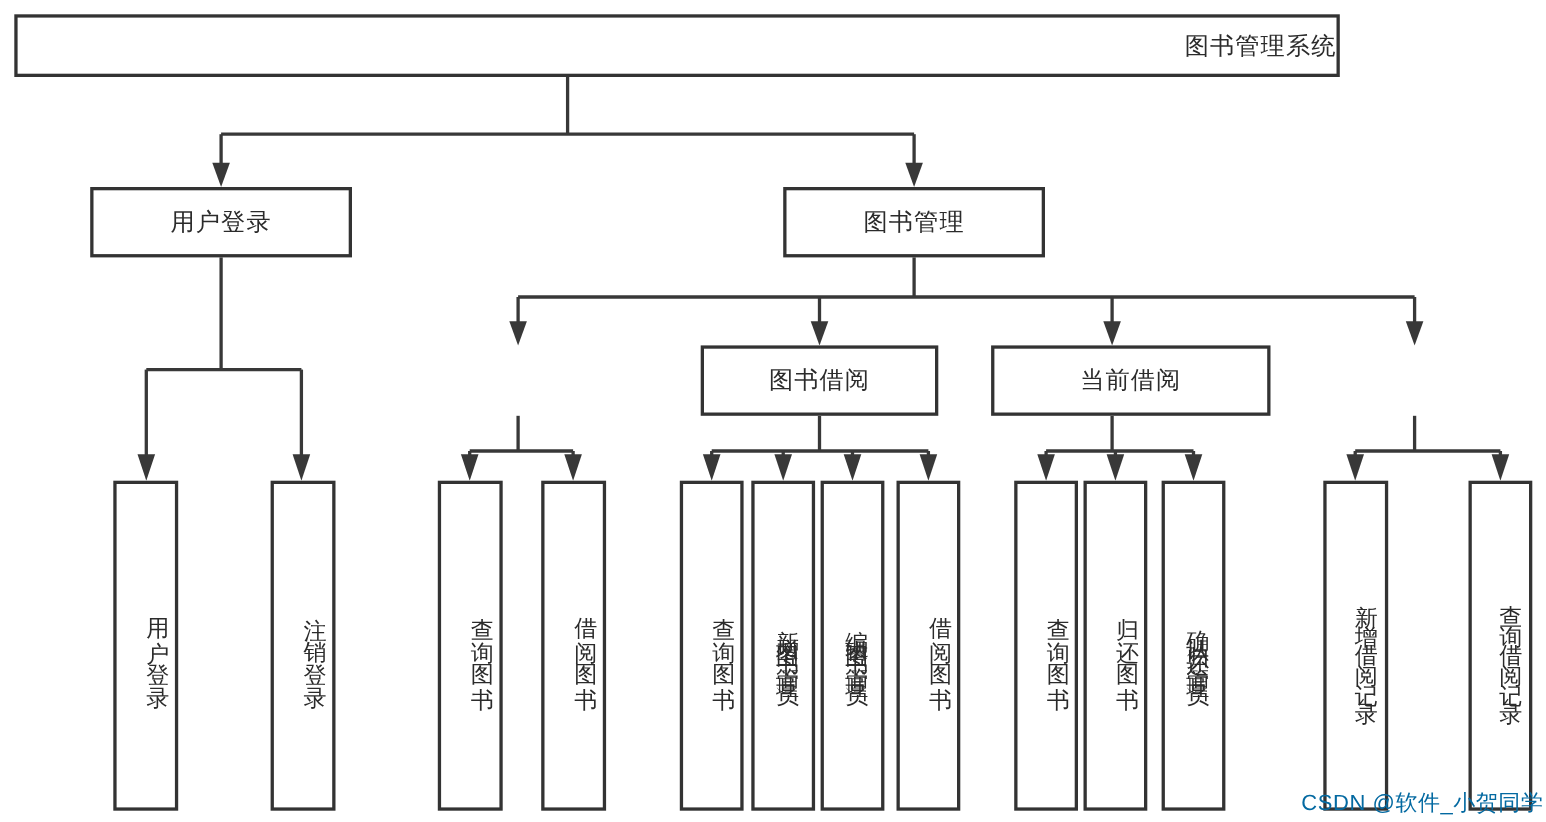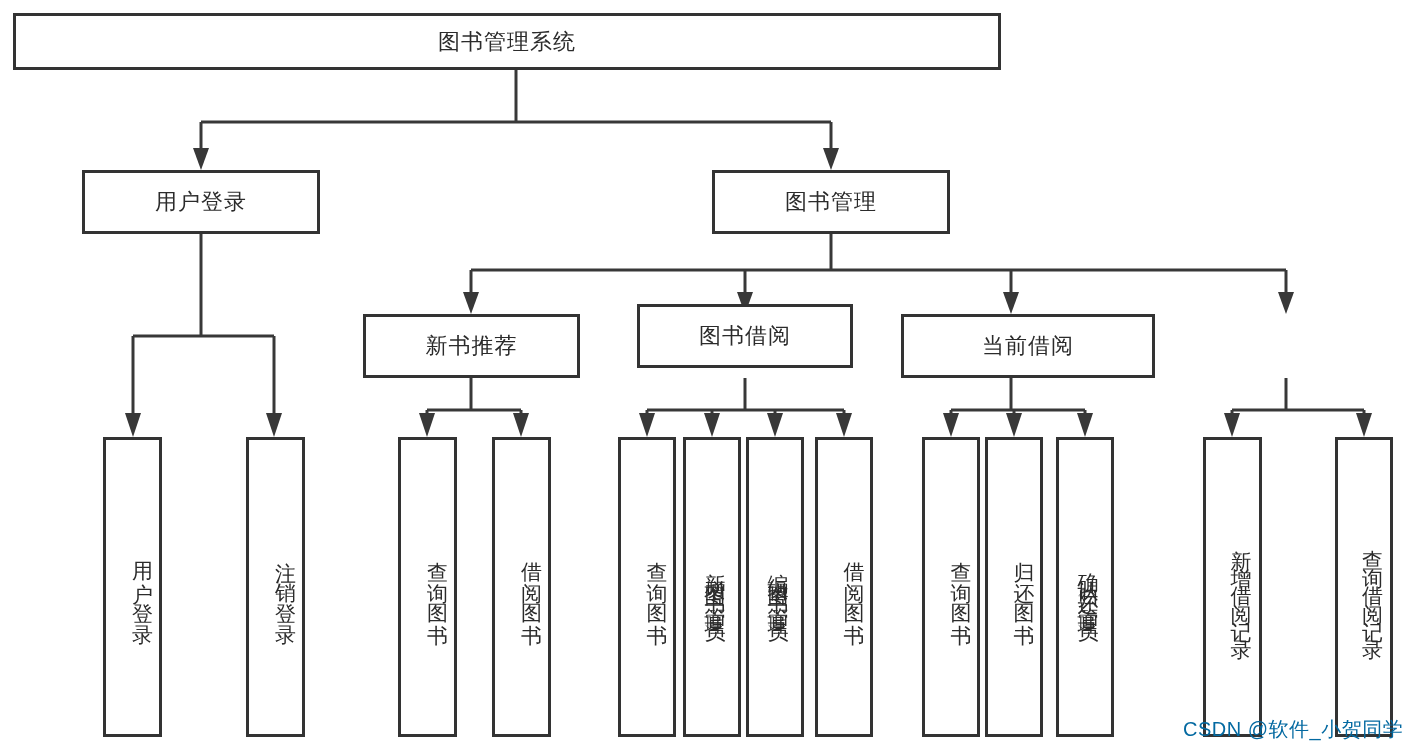--- a/index.html
+++ b/index.html
@@ -132,35 +132,32 @@
     <g>
       <line x1="1286" y1="378" x2="1286" y2="410"></line>
       <line x1="1232" y1="410" x2="1364" y2="410"></line>
       <line x1="1232" y1="410" x2="1232" y2="416"></line>
       <polygon points="1224,413 1240,413 1232,437"></polygon>
       <line x1="1364" y1="410" x2="1364" y2="416"></line>
       <polygon points="1356,413 1372,413 1364,437"></polygon>
     </g>
   </svg>
 
-  <div class="node hnode root" style="left:13px; top:13px; width:988px; height:57px;">
+  <div class="node hnode root" style="left:13px; top:13px; width:1205px; height:57px;justify-content:flex-end;">
     <span>图书管理系统</span>
   </div>
 
   <div class="node hnode" style="left:82px; top:170px; width:238px; height:64px;">
     <span>用户登录</span>
   </div>
   <div class="node hnode" style="left:712px; top:170px; width:238px; height:64px;">
     <span>图书管理</span>
   </div>
 
-  <div class="node hnode" style="left:363px; top:314px; width:217px; height:64px;">
-    <span>新书推荐</span>
-  </div>
-  <div class="node hnode" style="left:637px; top:304px; width:216px; height:64px;">
+  <div class="node hnode" style="left:637px; top:314px; width:216px; height:64px;">
     <span>图书借阅</span>
   </div>
   <div class="node hnode" style="left:901px; top:314px; width:254px; height:64px;">
     <span>当前借阅</span>
   </div>
 
   <div class="node vnode" style="left:103px; top:437px; width:59px; height:300px;">
     <span class="vlabel sp4">用户登录</span>
   </div>
   <div class="node vnode" style="left:246px; top:437px; width:59px; height:300px;">

